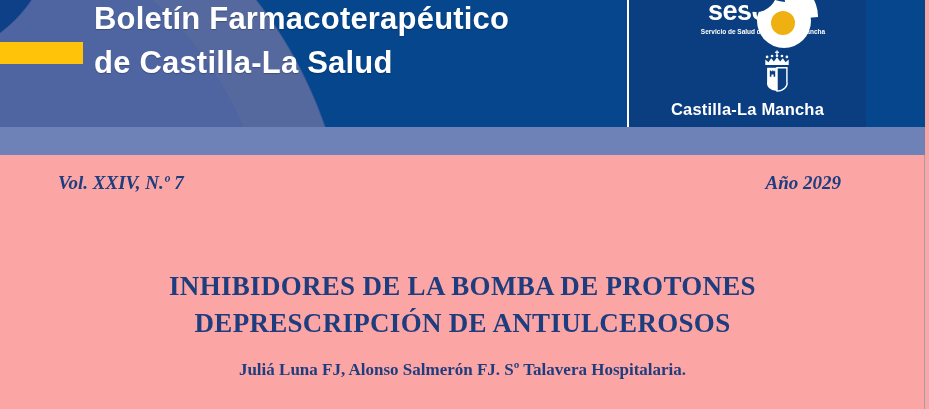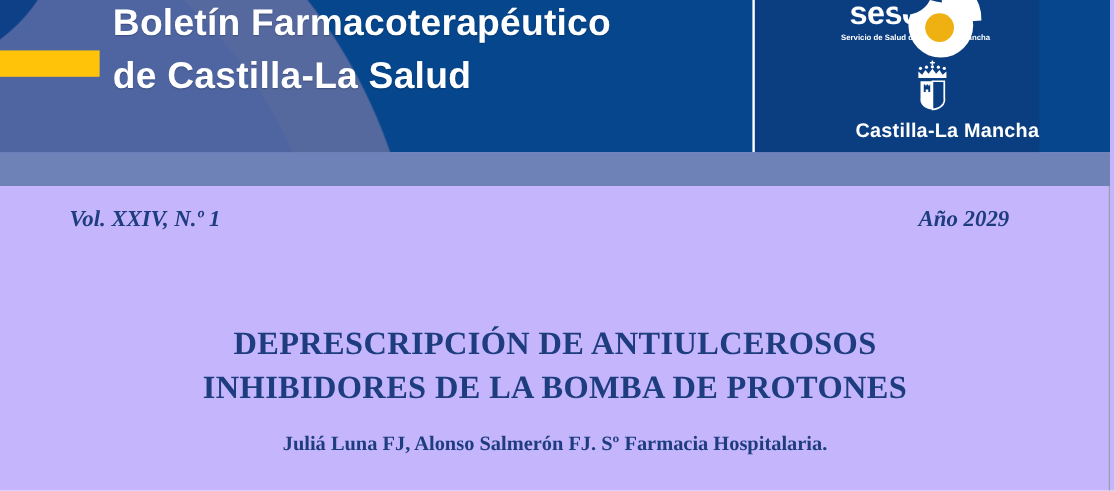--- a/index.html
+++ b/index.html
@@ -12,21 +12,21 @@
     --accent-yellow:#ffc40a;
     --logo-yellow:#efb111;
     --text-blue:#1e3d7e;
     --edge-line:#9fa0a4;
   }
   *{margin:0;padding:0;box-sizing:border-box;}
   html,body{background:#fff;}
   .page{
     position:relative;
     width:929px;height:409px;
-    background:#c4b5fd;
+    background:#fca5a5;
     overflow:hidden;
     font-family:"Liberation Sans",sans-serif;
   }
   
   .masthead{
     position:absolute;left:0;top:0;width:925px;height:127px;
     background-color:var(--header-base);
     background-image:
       radial-gradient(circle 135px at -80px -75px, var(--corner-dark) 0 99%, transparent 100%),
       radial-gradient(circle 440px at -90px 270px, var(--arc-inner) 0 82.5%, var(--arc-outer) 82.5% 99.6%, transparent 100%);
@@ -58,21 +58,21 @@
     white-space:nowrap;
   }
   .sescam-mark{
     position:absolute;right:48px;top:-9px;width:70px;height:58px;
   }
   .coat-of-arms{
     position:absolute;left:130px;top:46px;width:36px;height:56px;
   }
   .region-label{
     position:absolute;left:0;top:100px;width:100%;
-    color:#fff;font-size:16.5px;font-weight:bold;text-align:right;
+    color:#fff;font-size:16.5px;font-weight:bold;text-align:center;
     letter-spacing:0.2px;
   }
   
   .strip{
     position:absolute;left:0;top:127px;width:925px;height:28px;
     background:var(--strip-blue);
   }
   
   .issue-row{
     position:absolute;left:58px;right:88px;top:172px;
@@ -150,28 +150,28 @@
         <path d="M12 25 L12 24 L13.4 24 L13.4 25 L14.6 25 L14.6 24 L16 24 L16 25 L17.4 25 L17.4 24 L18 24 L18 31 L12 31 Z M13.8 31 L13.8 28.6 L16.2 28.6 L16.2 31 Z" fill="#0a3e81" fill-rule="evenodd"></path>
       </svg>
 
       <div class="region-label">Castilla-La Mancha</div>
     </div>
   </div>
 
   <div class="strip"></div>
 
   <div class="issue-row">
-    <span>Vol. XXIV, N.º 1</span>
+    <span>Vol. XXIV, N.º 7</span>
     <span>Año 2029</span>
   </div>
 
   <div class="article-title">
+    <div>INHIBIDORES DE LA BOMBA DE PROTONES</div>
     <div>DEPRESCRIPCIÓN DE ANTIULCEROSOS</div>
-    <div>INHIBIDORES DE LA BOMBA DE PROTONES</div>
   </div>
 
   <div class="article-authors">
-    <div>Juliá Luna FJ, Alonso Salmerón FJ. Sº Farmacia Hospitalaria.</div>
+    <div>Juliá Luna FJ, Alonso Salmerón FJ. Sº Talavera Hospitalaria.</div>
   </div>
 
   <div class="page-edge-line"></div>
 
 </div>
 
 </body></html>

